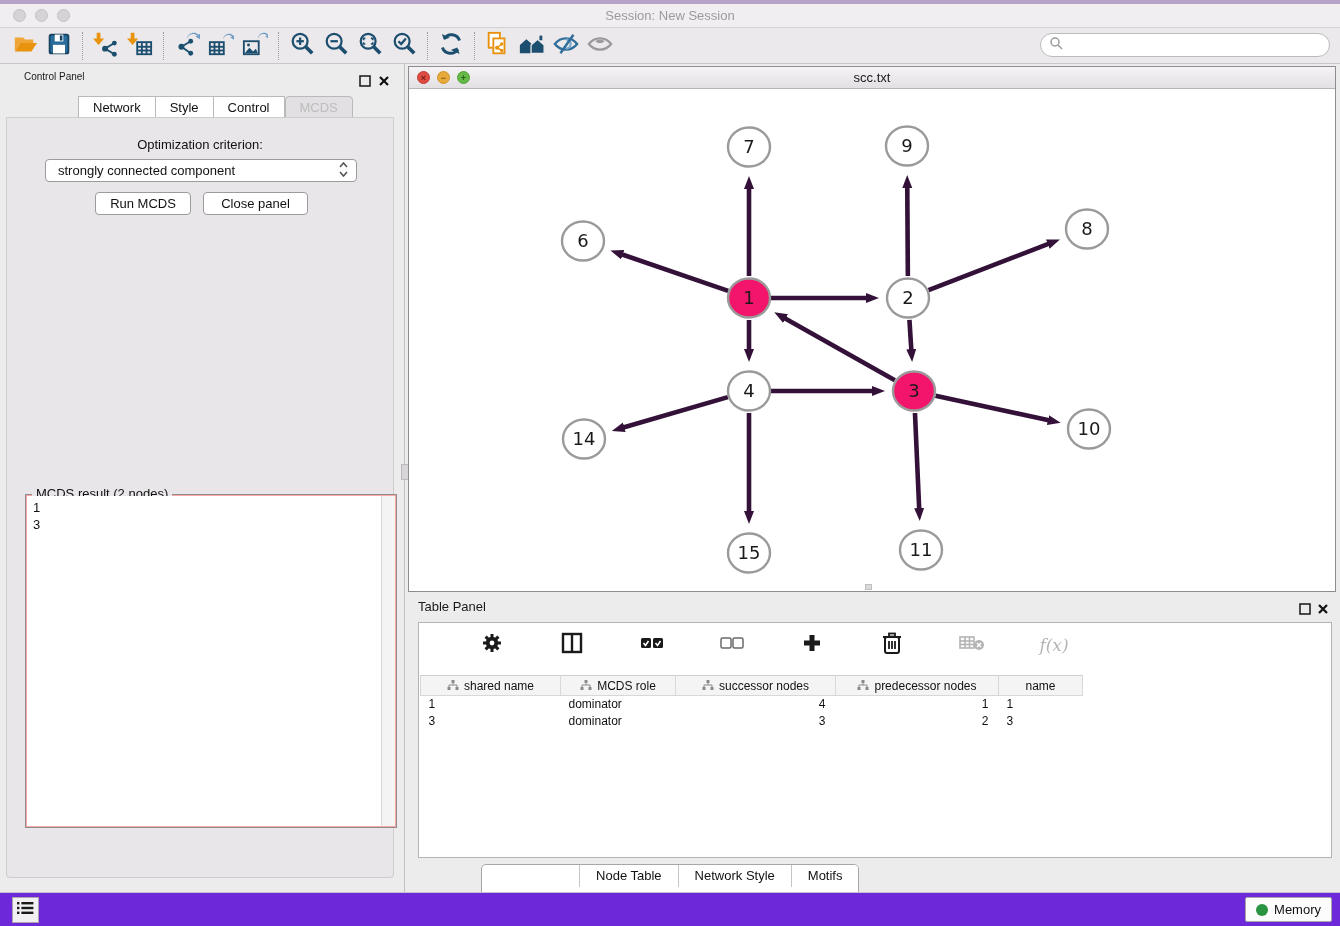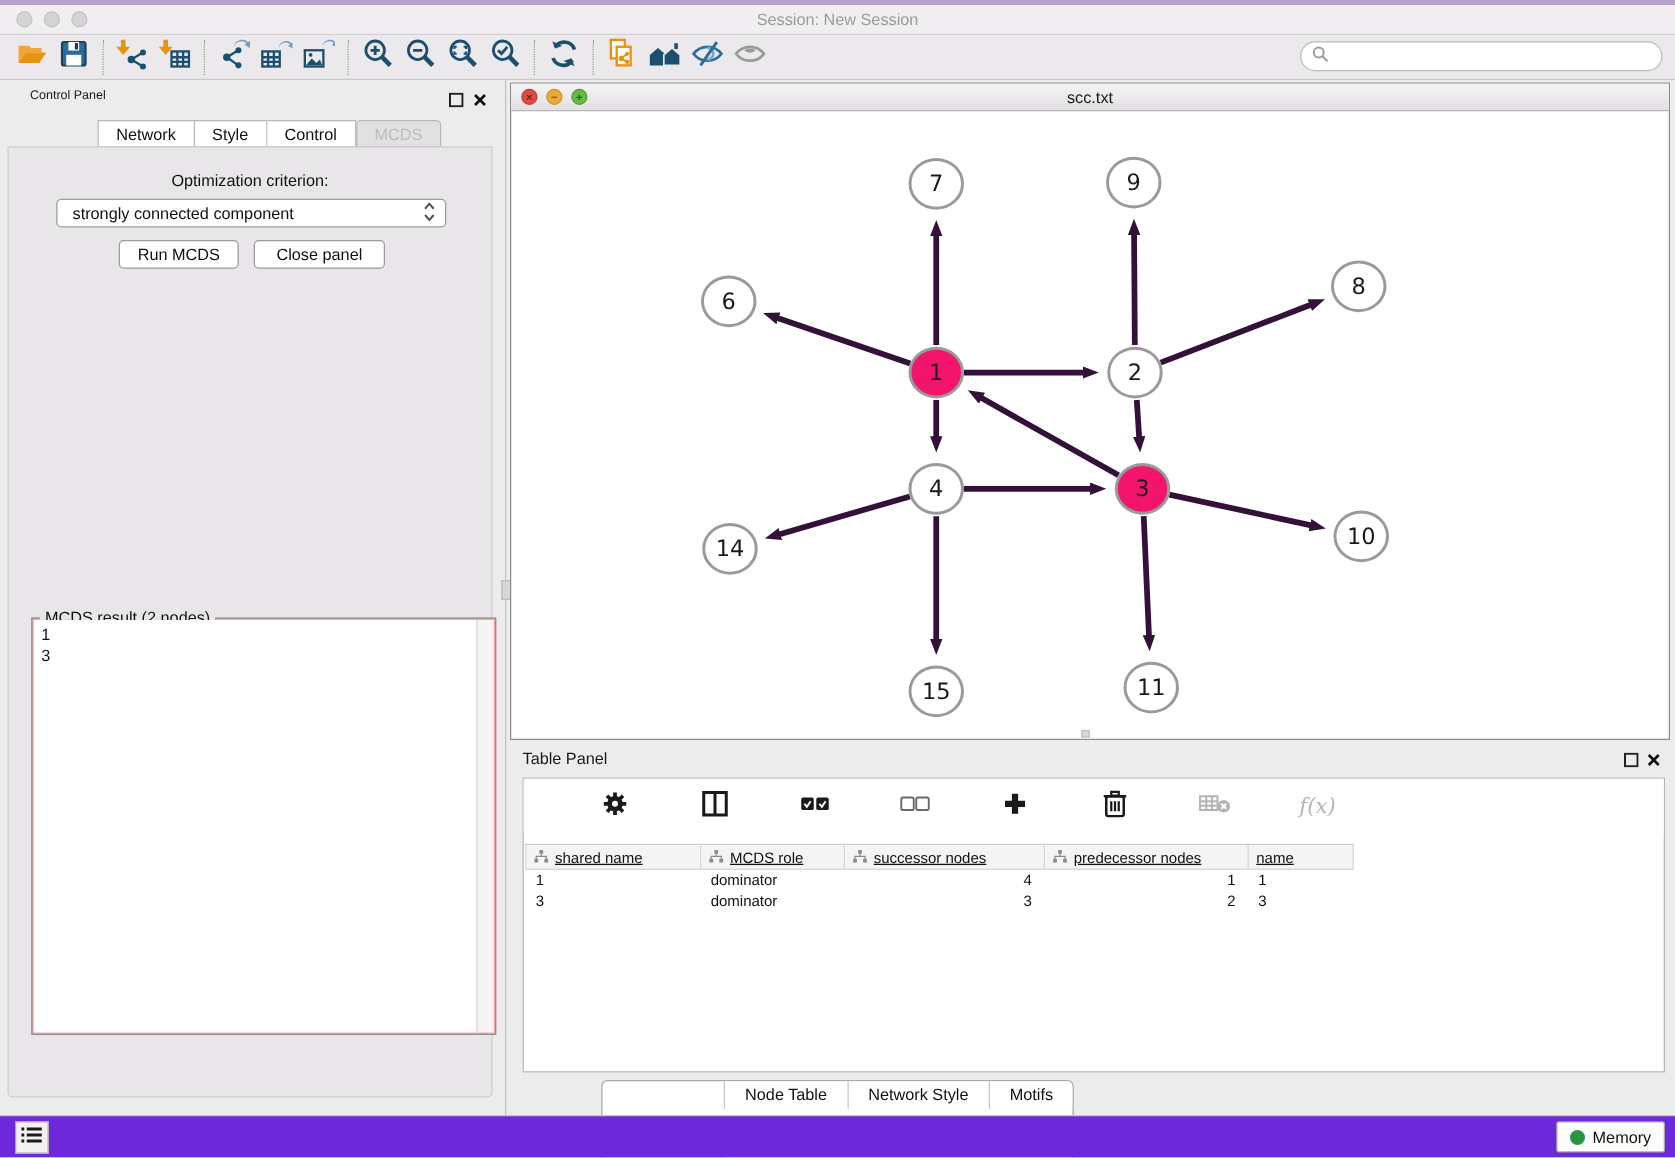--- a/index.html
+++ b/index.html
@@ -50,21 +50,21 @@
   #canvas-dot { position:absolute; left:456px; bottom:1px; width:7px; height:6px; background:#d9d9d9; border:1px solid #c0c0c0; }
 
   
   #tp-title { left:418px; top:599px; font-size:13px; color:#1a1a1a; }
   #tp-inner { left:418px; top:622px; width:914px; height:236px; background:#fff; border:1px solid #b5b2b5; }
   #tp-toolbar { position:absolute; left:0; top:0; width:100%; height:44px; display:flex; align-items:center; padding-left:10px; background:#fff; }
   .tp-btn { width:34px; height:32px; display:flex; align-items:center; justify-content:center;margin-left:46px; }
   #fx-label { font-family:"DejaVu Serif", serif; font-style:italic; font-size:17px; color:#b4b4b4; margin-left:4px; }
   #node-table { position:absolute; left:1px; top:52px; border-collapse:collapse; font-size:12px; color:#111; }
   #node-table th { background:#f4f4f4; border:1px solid #d8d8d8; border-top:1px solid #cfcfcf; font-weight:normal; height:20px; padding:0 6px; white-space:nowrap; }
-  #node-table th .hdr { display:flex; align-items:center; justify-content:flex-start; gap:5px;text-decoration:underline; }
+  #node-table th .hdr { display:flex; align-items:center; justify-content:center; gap:5px; }
   #node-table td { height:17px; padding:0 10px 0 8px; white-space:nowrap; }
   .al { text-align:left; } .ar { text-align:right; }
 
   
   #bottom-tabs { left:0; top:864px; width:1340px; display:flex; justify-content:center; }
   #bottom-tabs-inner { display:flex; border:1px solid #a9a6a9; border-radius:5px; overflow:hidden; background:#fff; }
   .bt-tab { height:22px; padding:0 16px; font-size:13px; line-height:21px; color:#111; background:#fff; border-left:1px solid #c6c3c6; }
   .bt-tab:first-child { border-left:none; }
   .bt-tab.muted { background:#dddbdd; color:#b5b3b5;margin-top:44px; }
 

